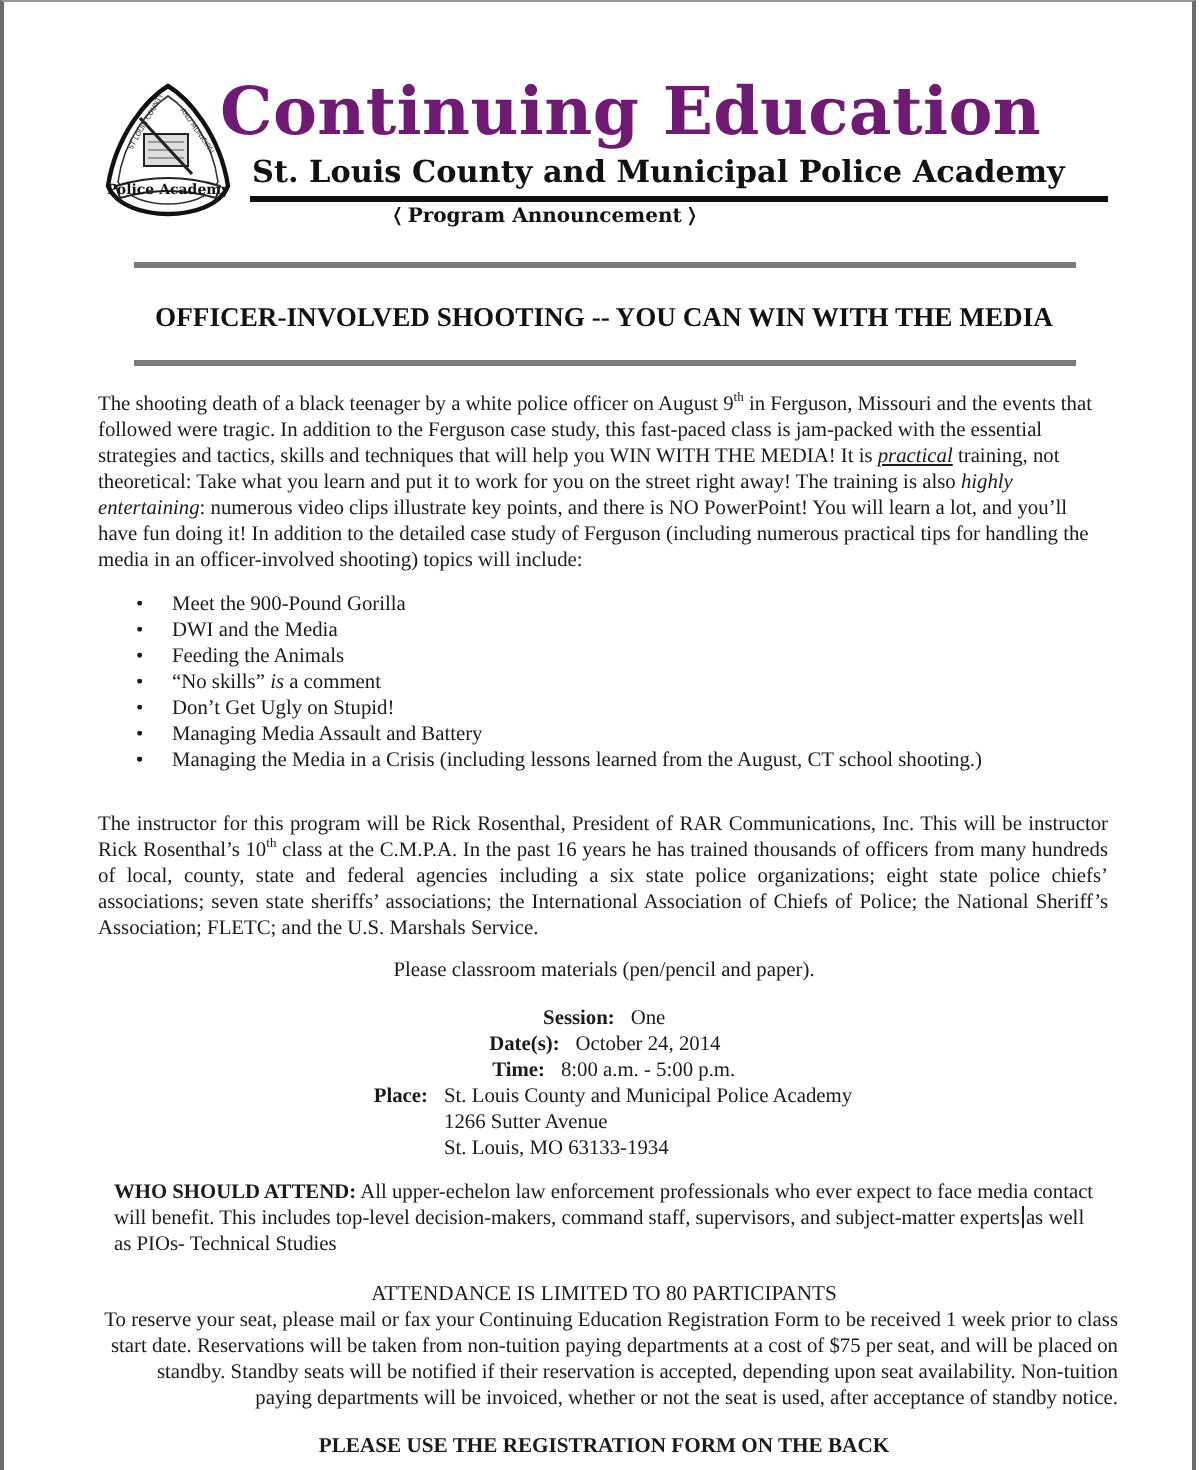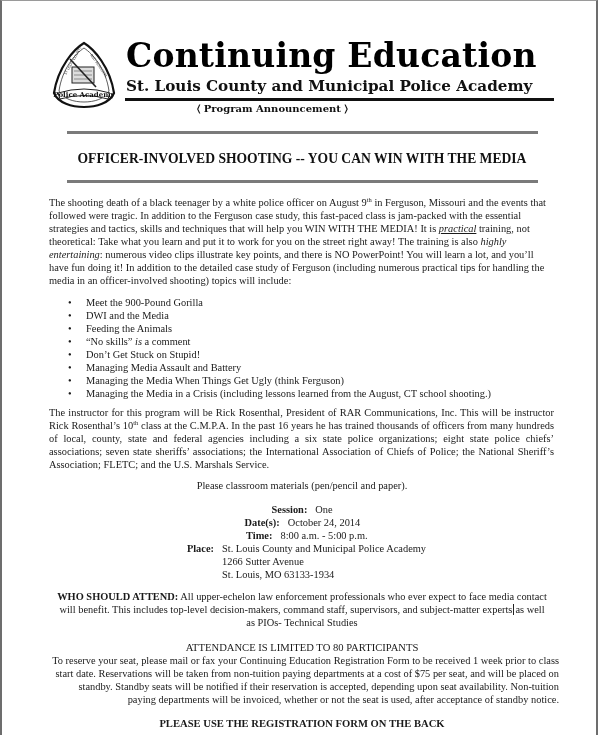--- a/index.html
+++ b/index.html
@@ -16,23 +16,23 @@
       border-right: 2px solid #6d6d6d;
       border-top: 1px solid #9a9a9a;
       box-sizing: border-box;
       background: #fff;
     }
     
     .logo {
       position: absolute; left: 48px; top: 40px; width: 68px; height: 68px;
     }
     .title-main {
-      position: absolute; left: 124px; top: 38px;
+      position: absolute; left: 108px; top: 38px;
       font-family: "DejaVu Serif", serif; font-weight: bold;
-      font-size: 33px; letter-spacing: 0.2px; color: #000000;
+      font-size: 33px; letter-spacing: 0.2px; color: #701a75;
       white-space: nowrap; line-height: 1;
     }
     .title-sub {
       position: absolute; left: 124px; top: 78px;
       font-family: "DejaVu Serif", serif; font-weight: bold;
       font-size: 15.2px; color: #111; white-space: nowrap; line-height: 1;
     }
     .title-rule {
       position: absolute; left: 123px; top: 97px; width: 429px; height: 3px;
       background: #111;
@@ -72,21 +72,21 @@
     .details {
       position: absolute; left: 160px; top: 502px;
       font-size: 10.4px; line-height: 13px;
     }
     .details .row { display: flex; justify-content: center; }
     .details .k {
       width: 52px; text-align: right; font-weight: bold; padding-right: 8px;
     }
     .who {
       position: absolute; left: 55px; width: 490px; top: 589px;
-      text-align: center; font-size: 10.4px; line-height: 13px;
+      text-align: left; font-size: 10.4px; line-height: 13px;
     }
     .who b { font-weight: bold; }
     .caret { display: inline-block; width: 1px; height: 11px; background: #222; vertical-align: -2px; margin: 0 1px; }
     .attend-head {
       position: absolute; left: 0; width: 600px; top: 640px; text-align: center;
       font-size: 10.6px; line-height: 13px;
     }
     .reserve {
       position: absolute; left: 47px; width: 510px; top: 653px;
       font-size: 10.4px; line-height: 13px; text-align: right;
@@ -128,23 +128,23 @@
   <div class="headline">OFFICER-INVOLVED SHOOTING -- YOU CAN WIN WITH THE MEDIA</div>
   <div class="rule-gray" style="top:179px;"></div>
 
   <div class="body" style="top:195px;"><span>The shooting death of a black teenager by a white police officer on August 9</span><sup>th</sup><span> in Ferguson, Missouri and the events that followed were tragic.  In addition to the Ferguson case study, this fast-paced class is jam-packed with the essential strategies and tactics, skills and techniques that will help you WIN WITH THE MEDIA!  It is </span><em style="text-decoration:underline;">practical</em><span> training, not theoretical: Take what you learn and put it to work for you on the street right away!  The training is also </span><em>highly entertaining</em><span>: numerous video clips illustrate key points, and there is NO PowerPoint!  You will learn a lot, and you’ll have fun doing it!  In addition to the detailed case study of Ferguson (including numerous practical tips for handling the media in an officer-involved shooting) topics will include:</span></div>
 
   <ul class="topics">
     <li><span class="bullet">•</span><span>Meet the 900-Pound Gorilla</span></li>
     <li><span class="bullet">•</span><span>DWI and the Media</span></li>
     <li><span class="bullet">•</span><span>Feeding the Animals</span></li>
     <li><span class="bullet">•</span><span>“No skills” </span><em>is</em><span> a comment</span></li>
-    <li><span class="bullet">•</span><span>Don’t Get Stuck on Stupid!</span></li>
+    <li><span class="bullet">•</span><span>Don’t Get Ugly on Stupid!</span></li>
     <li><span class="bullet">•</span><span>Managing Media Assault and Battery</span></li>
-    <li><span class="bullet">•</span><span>Managing the Media When Things Get Ugly (think Ferguson)</span></li>
+    <li><span class="bullet">•</span></li>
     <li><span class="bullet">•</span><span>Managing the Media in a Crisis (including lessons learned from the August, CT school shooting.)</span></li>
   </ul>
 
   <div class="body justify" style="top:405px;"><span>The instructor for this program will be Rick Rosenthal, President of RAR Communications, Inc.  This will be instructor Rick Rosenthal’s 10</span><sup>th</sup><span> class at the C.M.P.A.  In the past 16 years he has trained thousands of officers from many hundreds of local, county, state and federal agencies including a six state police organizations; eight state police chiefs’ associations; seven state sheriffs’ associations; the International Association of Chiefs of Police; the National Sheriff’s Association; FLETC; and the U.S. Marshals Service.</span></div>
 
   <div class="center-line" style="top:478px;">Please classroom materials (pen/pencil and paper).</div>
 
   <div class="details">
     <div class="row">
         <span class="k">Session:</span>

